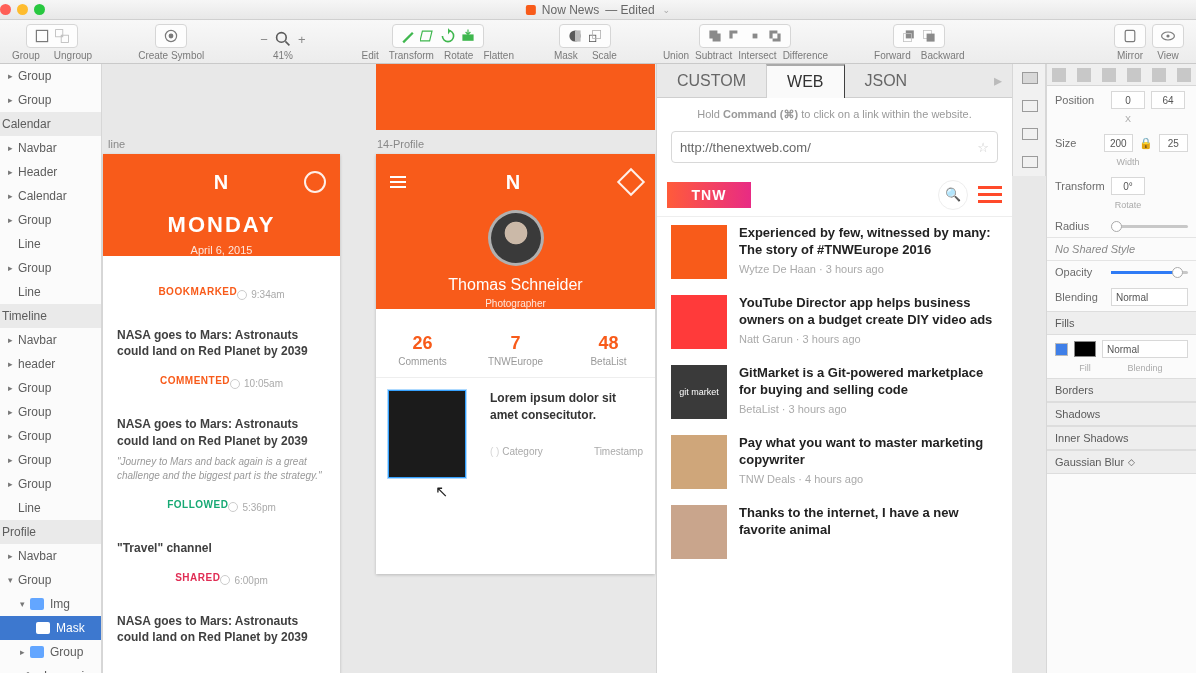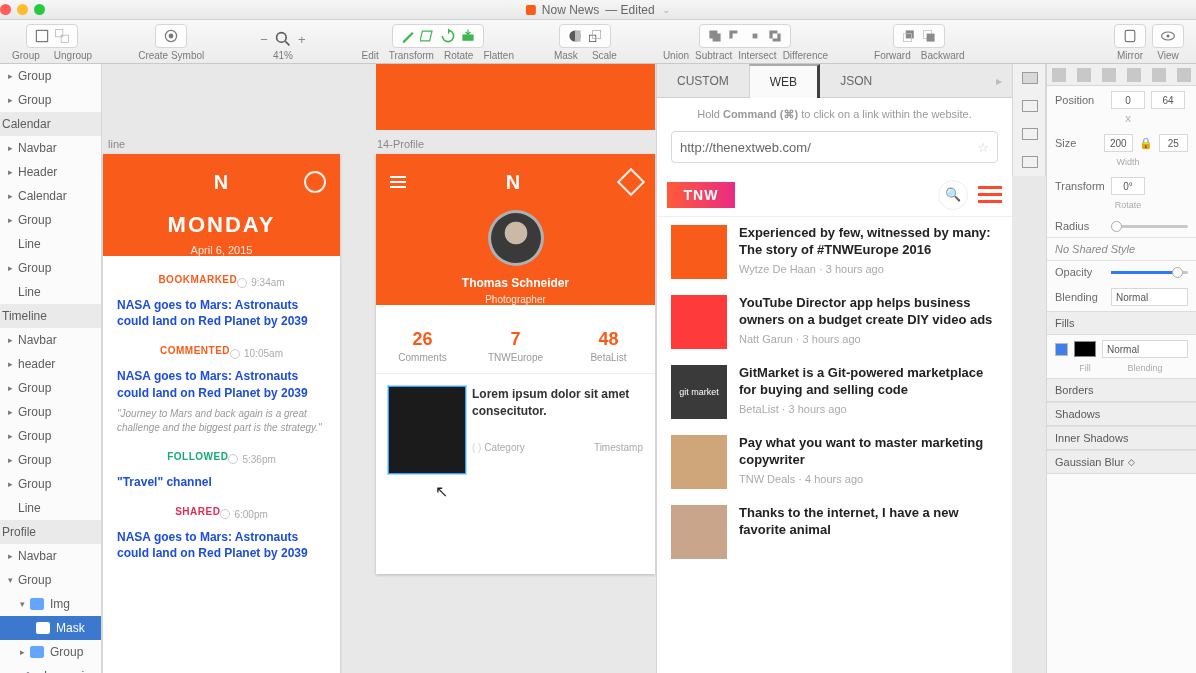--- a/index.html
+++ b/index.html
@@ -35,56 +35,56 @@
 
 
 .canvas{flex:1;position:relative;background:#e8e8e8;overflow:hidden}
 .artboard-label{position:absolute;font-size:11px;color:#888}
 .artboard{position:absolute;background:#fff;box-shadow:0 1px 3px rgba(0,0,0,.2)}
 .ab-header{background:#f85b1a;color:#fff;text-align:center;position:relative;padding-top:10px}
 .ab-navrow{height:36px;display:flex;align-items:center;justify-content:space-between;padding:0 14px}
 .navicon{width:22px;height:22px;border:2px solid rgba(255,255,255,.9);border-radius:50%}
 .navlogo{font-weight:bold;font-size:20px;letter-spacing:1px}
 .day-title{font-size:22px;font-weight:bold;letter-spacing:2px;margin-top:12px}
-.day-sub{font-size:11px;opacity:.85;margin:6px 0 4px}
+.day-sub{font-size:11px;opacity:.85;margin:6px 0 16px}
 .ab-body{padding:14px}
 .tag{font-size:10px;font-weight:bold;letter-spacing:.5px;margin-bottom:6px}
 .tag.bkm{color:#f85b1a}.tag.cmt{color:#f85b1a}.tag.fol{color:#17a974}.tag.shr{color:#e02d54}
 .item{margin-bottom:16px}
 .item-row{display:flex;justify-content:center;align-items:center}
 .timestamp{display:flex;align-items:center;gap:4px;font-size:10px;color:#aaa}
 .clock{width:10px;height:10px;border:1px solid #ccc;border-radius:50%}
-.item-title{font-size:12px;font-weight:bold;color:#1d4ed8;margin-top:6px;line-height:1.35}
+.item-title{font-size:12px;font-weight:bold;color:#404040;margin-top:24px;line-height:1.35}
 .item-quote{font-size:10px;color:#999;font-style:italic;margin-top:6px;line-height:1.4}
 
 
 .profile-avatar{width:56px;height:56px;border-radius:50%;background:#ddd;margin:10px auto;border:3px solid rgba(255,255,255,.6);background-image:radial-gradient(circle at 50% 40%,#cbb9a8 28%,#3a3a3a 30%)}
-.profile-name{font-size:12px;font-weight:bold}
+.profile-name{font-size:16px;font-weight:normal}
 .profile-role{font-size:10px;opacity:.85;margin:4px 0 14px}
 .stats{display:flex;background:#fff;border-bottom:1px solid #eee}
 .stat{flex:1;text-align:center;padding:10px 0}
 .stat-num{font-size:18px;font-weight:bold;color:#f85b1a}
 .stat-lab{font-size:10px;color:#999;margin-top:2px}
-.card{display:flex;padding:12px;gap:6px}
+.card{display:flex;padding:12px;gap:24px}
 .card-img{width:78px;height:88px;background:#1b1b1b;border:1px solid #36a2ff;box-shadow:0 0 0 1px rgba(54,162,255,.4)}
 .card-body{flex:1}
 .card-title{font-size:12px;font-weight:bold;line-height:1.4}
 .card-meta{display:flex;justify-content:space-between;font-size:10px;color:#aaa;margin-top:22px}
 
 
 .webpanel{position:absolute;left:656px;top:64px;width:356px;bottom:0;background:#fff;border-left:1px solid #d4d4d4;display:flex;flex-direction:column}
-.webtabs{display:flex;background:#e9e9e9;border-bottom:1px solid #cfcfcf;height:34px;align-items:stretch;font-size:12px;color:#666;position:relative}
+.webtabs{display:flex;background:#e9e9e9;border-bottom:1px solid #cfcfcf;height:34px;align-items:stretch;font-size:16px;color:#666;position:relative}
 .webtab{padding:0 20px;display:flex;align-items:center;cursor:pointer}
-.webtab.active{background:#fafafa;color:#333;border-top:2px solid #aaa;border-left:1px solid #cfcfcf;border-right:3px solid #404040;margin-bottom:-1px}
+.webtab.active{background:#fafafa;color:#333;border-top:2px solid #aaa;border-left:1px solid #cfcfcf;border-right:1px solid #404040;margin-bottom:-1px}
 .webtab.arrow{margin-left:auto;color:#bbb;padding:0 10px}
 .webhint{font-size:11px;color:#999;padding:10px 14px;text-align:center}
 .urlbar{margin:0 14px 10px;height:32px;border:1px solid #d8d8d8;border-radius:4px;display:flex;align-items:center;padding:0 8px;font-size:13px;color:#666}
 .urlbar .star{margin-left:auto;color:#ccc}
 .tnw-head{height:44px;display:flex;align-items:center;padding:0 10px;border-bottom:1px solid #eee;gap:10px}
-.tnw-logo{width:68px;height:26px;background:linear-gradient(90deg,#ff5b3a,#e82b84);display:flex;align-items:center;justify-content:center;color:#fff;font-weight:bold;font-size:14px;letter-spacing:1px}
+.tnw-logo{width:84px;height:26px;background:linear-gradient(90deg,#ff5b3a,#e82b84);display:flex;align-items:center;justify-content:center;color:#fff;font-weight:bold;font-size:14px;letter-spacing:1px}
 .tnw-search{width:30px;height:30px;border:1px solid #eee;border-radius:50%;margin-left:auto;display:flex;align-items:center;justify-content:center;color:#888}
 .tnw-burger{width:24px;display:flex;flex-direction:column;gap:4px}
 .tnw-burger span{height:3px;background:#ff4a2a}
 .feed{flex:1;overflow:hidden}
 .feeditem{display:flex;gap:12px;padding:8px 14px}
 .thumb{width:56px;height:54px;background:#ccc;flex-shrink:0}
 .feedbody{flex:1}
 .feedtitle{font-size:13px;font-weight:bold;color:#222;line-height:1.3}
 .feedmeta{font-size:11px;color:#aaa;margin-top:4px}
 

